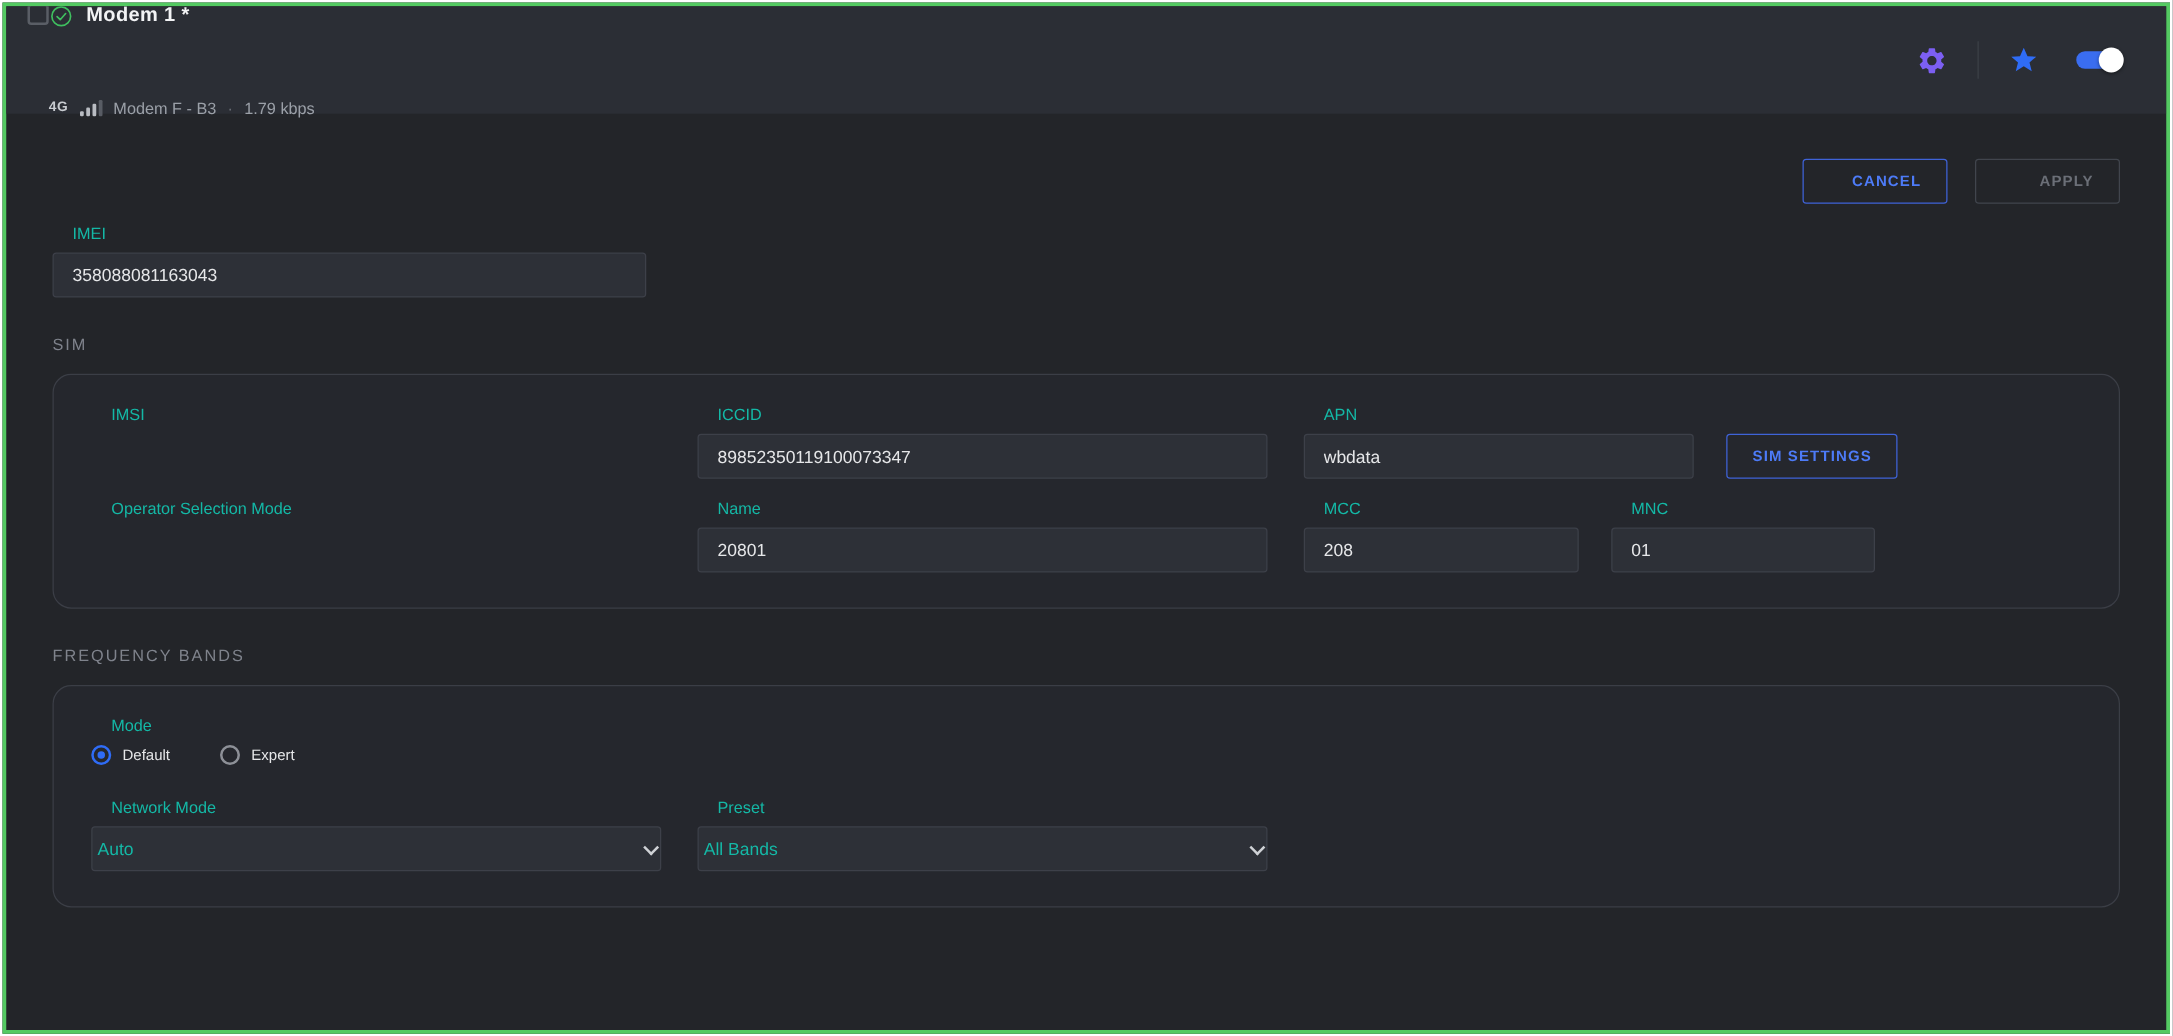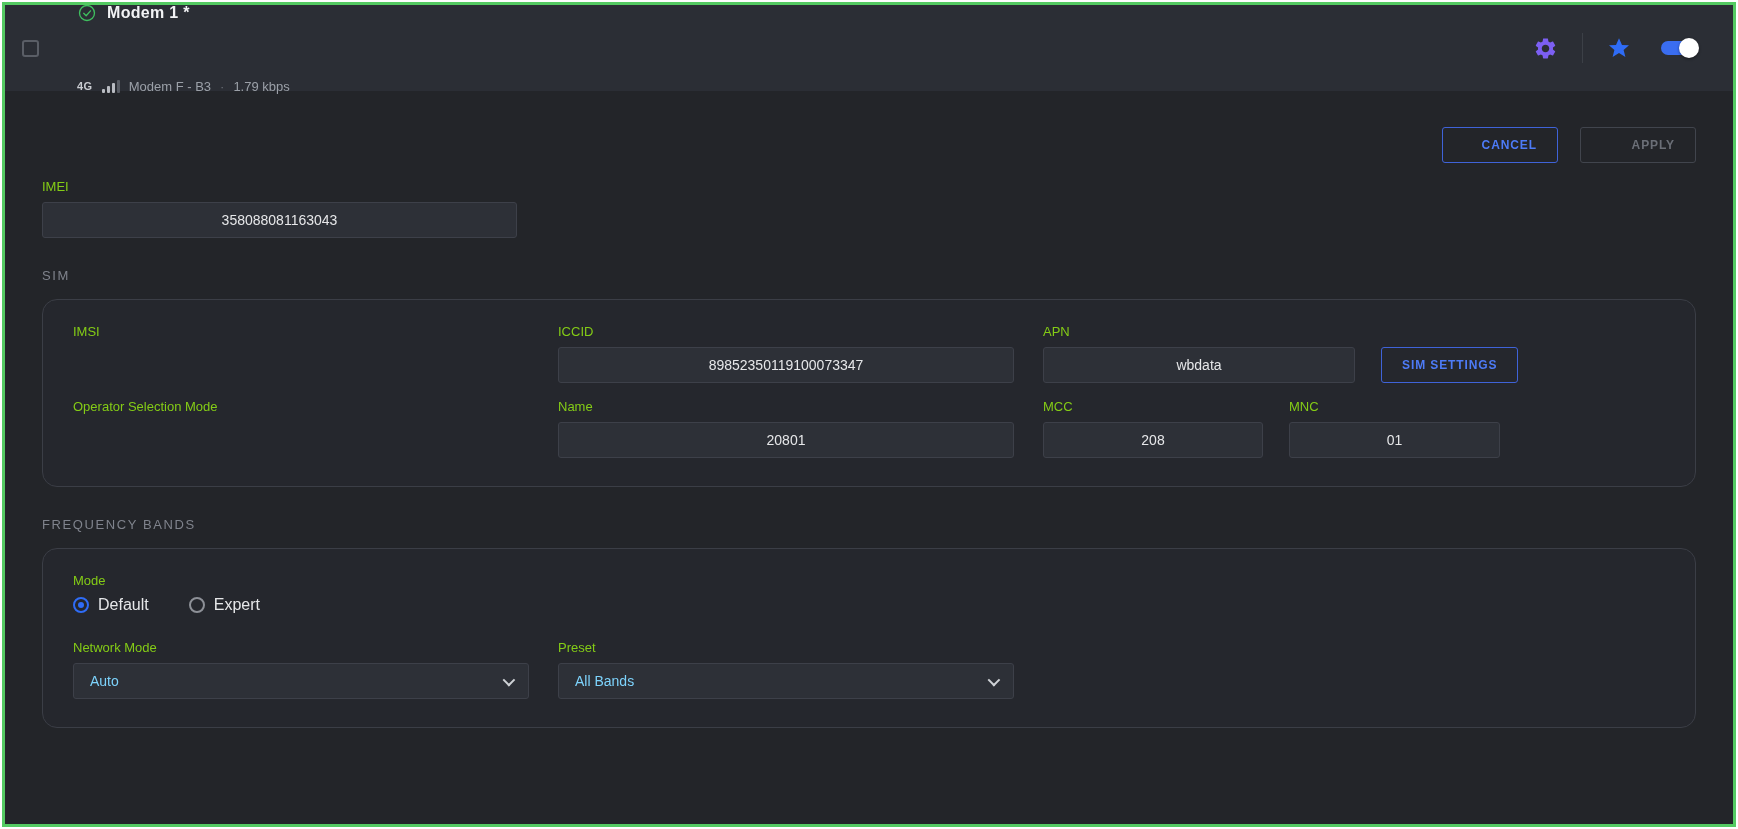--- a/index.html
+++ b/index.html
@@ -18,21 +18,21 @@
 
   
   .topbar {
     height: 86px;
     background: #2b2e35;
     display: flex;
     align-items: center;
     justify-content: space-between;
     padding: 0 36px 0 17px;
   }
-  .topbar-left { display: flex; align-items: center; gap: 38px; }
+  .topbar-left { display: flex; align-items: flex-start; }
   .checkbox {
     width: 17px; height: 17px;
     border: 2px solid #5a5e66;
     border-radius: 3px;
     display: inline-block;
     cursor: pointer;
   }
   .title-block { display: flex; flex-direction: column; gap: 8px; }
   .title-row { display: flex; align-items: center; gap: 10px; }
   .title-row h1 {
@@ -73,34 +73,33 @@
     font-family: inherit;
     font-size: 12px; font-weight: 700; letter-spacing: .9px;
     height: 36px; min-width: 116px; padding: 0 20px;
     border-radius: 3px; cursor: pointer; text-align: right;
   }
   .btn-blue { color: #4d7bf7; border: 1px solid #3f63d8; }
   .btn-disabled { color: #6b6f77; border: 1px solid #41454d; cursor: default; }
 
   .field label {
     display: block;
-    font-size: 13px; color: #84cc16; margin-bottom: 8px;
+    font-size: 13px; color: #14b8a6; margin-bottom: 8px; margin-left: 16px;
   }
   .field input {
     width: 100%;
     height: 36px;
     background: #2d3037;
     border: 1px solid #3d4049;
     border-radius: 3px;
     color: #e6e7e9;
     font-size: 14px;
     font-family: inherit;
     padding: 0 15px;
     outline: none;
-    text-align: center;
   }
   .imei-field { margin-top: 16px; width: 475px; }
 
   .section-label {
     margin-top: 30px;
     font-size: 13px; color: #7f838c; letter-spacing: 1.6px;
   }
 
   .box {
     margin-top: 16px;
@@ -124,31 +123,31 @@
   .radio { display: flex; align-items: center; gap: 9px; cursor: pointer; }
   .radio-circle {
     width: 16px; height: 16px; border-radius: 50%;
     border: 2px solid #8d9097; display: inline-block; position: relative;
   }
   .radio-circle.checked { border-color: #2f6cf6; }
   .radio-circle.checked::after {
     content: ''; position: absolute; inset: 3px;
     background: #2f6cf6; border-radius: 50%;
   }
-  .radio-label { font-size: 16px; color: #e6e7e9; }
+  .radio-label { font-size: 12px; color: #e6e7e9; }
 
   
   .select {
     height: 36px;
     background: #2d3037;
     border: 1px solid #3d4049;
     border-radius: 3px;
     display: flex; align-items: center; justify-content: space-between;
-    padding: 0 16px;
-    color: #7dd3fc; font-size: 14px;
+    padding: 0 4px;
+    color: #14b8a6; font-size: 14px;
     cursor: pointer;
   }
   .chevron {
     width: 9px; height: 9px;
     border-right: 2px solid #cfd2d6;
     border-bottom: 2px solid #cfd2d6;
     transform: rotate(45deg) translateY(-2px);
   }
   .freq-row { margin-top: 26px; }
 </style>

